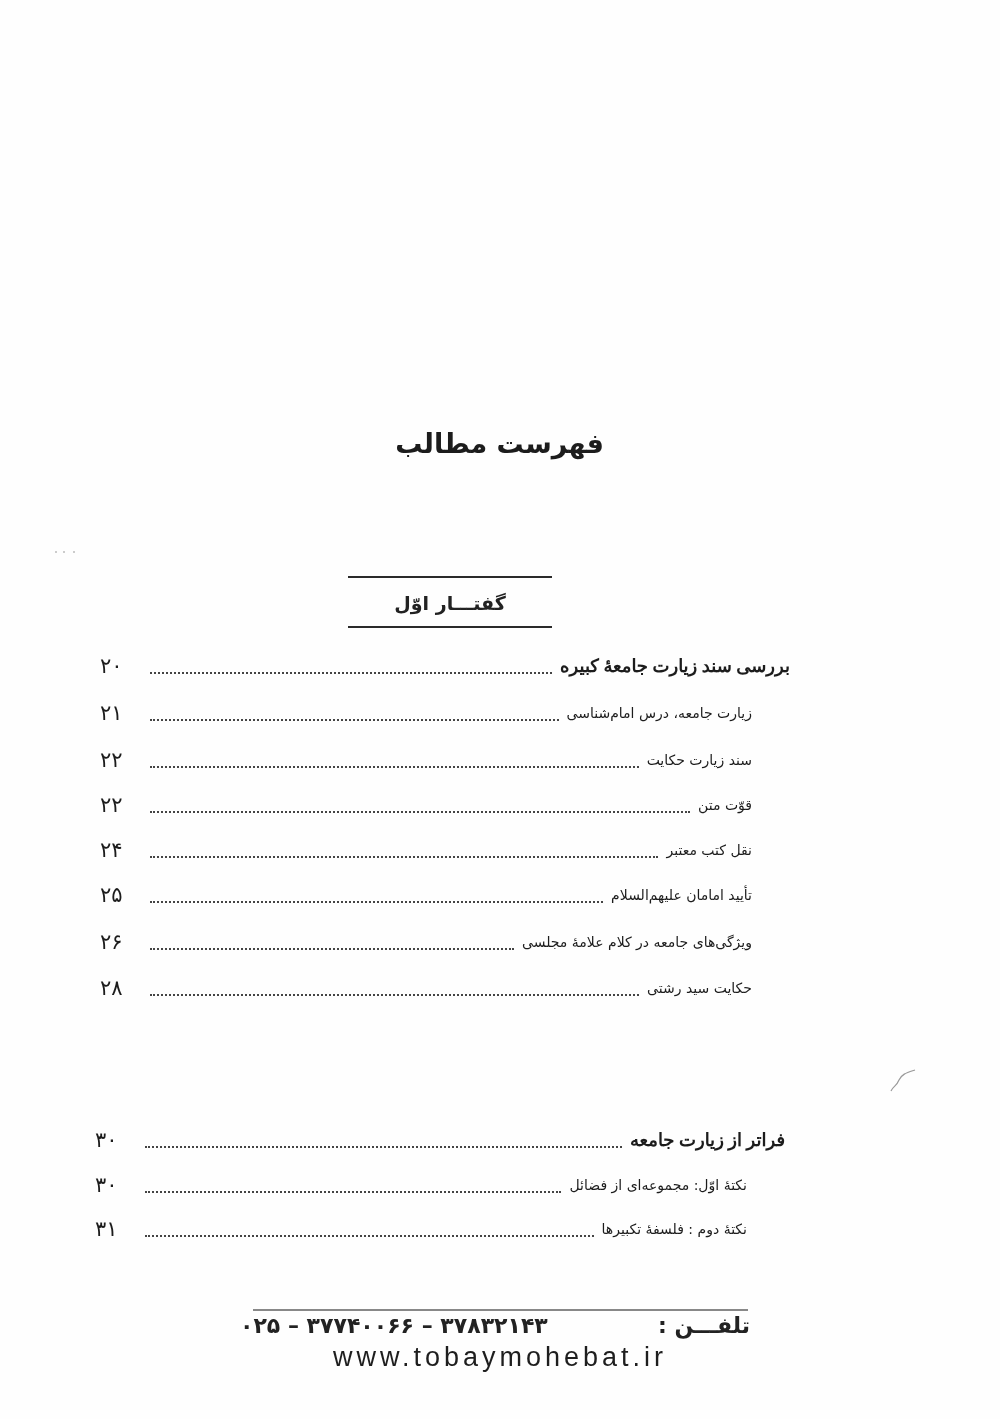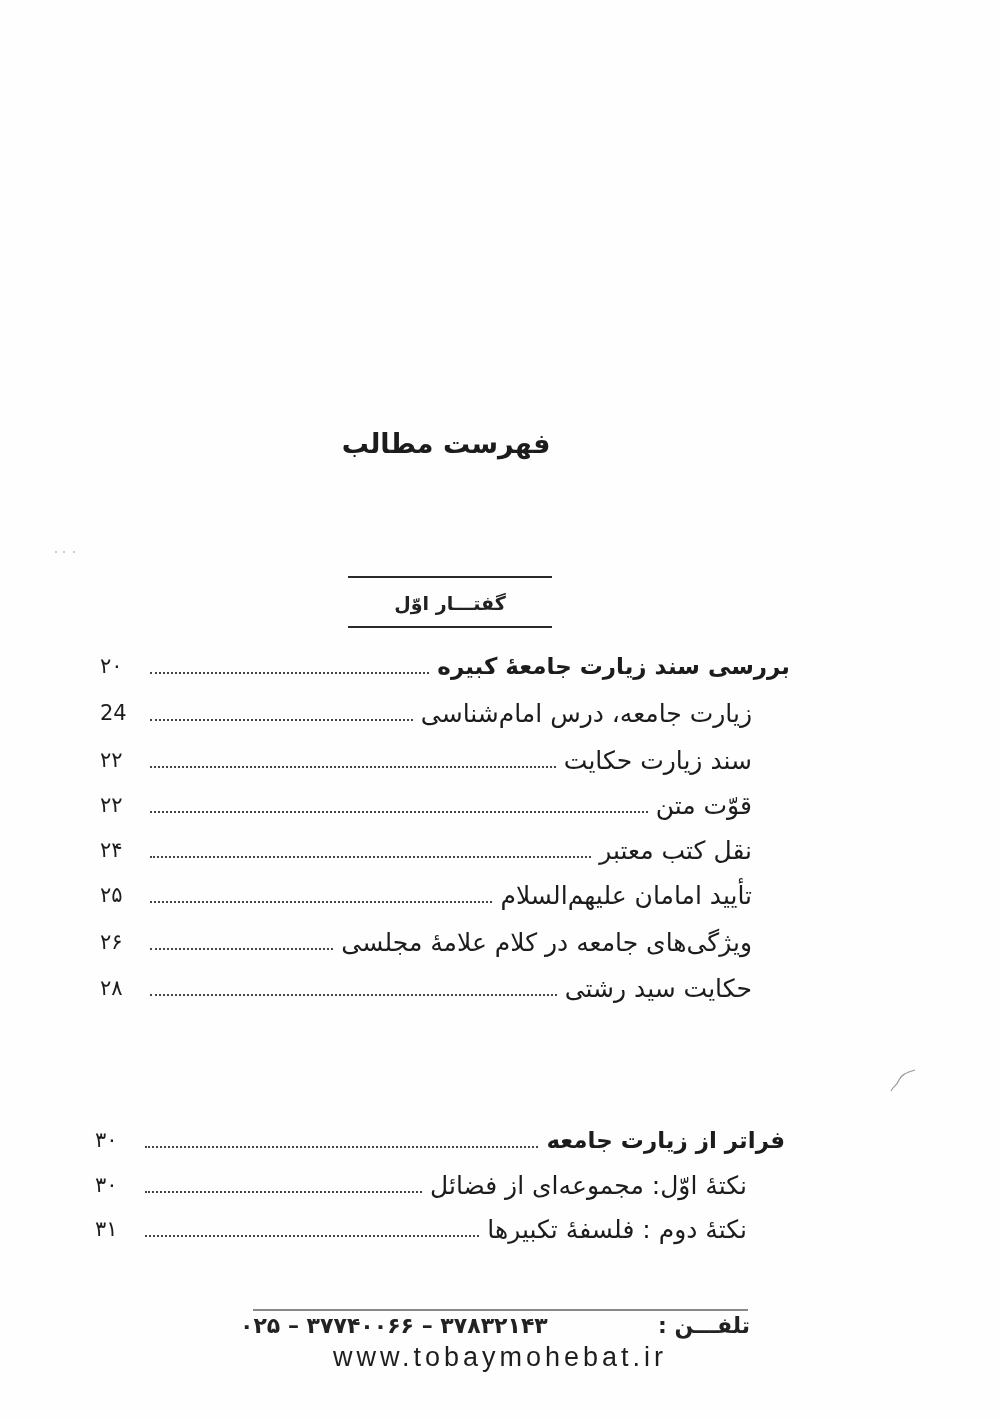--- a/index.html
+++ b/index.html
@@ -17,23 +17,23 @@
     }
     .page {
       position: absolute;
       left: 0; top: 0;
       width: 1000px; height: 1419px;
       background: #fefefe;
     }
     .title {
       position: absolute;
       top: 428px;
-      left: 296px;
+      left: 304px;
       width: 300px;
-      text-align: center;
+      text-align: right;
       direction: rtl;
       font-size: 27px;
       font-weight: bold;
       color: #1c1c1c;
       letter-spacing: 0.5px;
     }
     .section-head {
       position: absolute;
       text-align: center;
       direction: rtl;
@@ -54,27 +54,28 @@
       position: absolute;
       left: 100px;
       width: 690px;
       height: 40px;
       direction: rtl;
       display: flex;
       align-items: center;
     }
     .toc-row .entry-title {
       white-space: nowrap;
-      font-size: 25px;
+      font-size: 14px;
       color: #1c1c1c;
       padding-left: 8px;
     }
     .toc-row.main .entry-title {
       font-weight: bold;
-      font-size: 23px;
+      font-size: 18px;
+      font-family: Liberation Serif, serif;
     }
     .toc-row.sub {
       padding-right: 0;
     }
     .toc-row.sub .entry-title {
       margin-right: 38px;
     }
     .toc-row .dots {
       flex: 1;
       border-bottom: 2px dotted #444;
@@ -158,21 +159,21 @@
   </div>
 
   <div class="toc-row main" style="top:646px;">
     <span class="entry-title">بررسی سند زیارت جامعۀ کبیره</span>
     <span class="dots"></span>
     <span class="page-num">۲۰</span>
   </div>
   <div class="toc-row sub" style="top:693px;">
     <span class="entry-title">زیارت جامعه، درس امام‌شناسی</span>
     <span class="dots"></span>
-    <span class="page-num">24</span>
+    <span class="page-num">۲۱</span>
   </div>
   <div class="toc-row sub" style="top:740px;">
     <span class="entry-title">سند زیارت حکایت</span>
     <span class="dots"></span>
     <span class="page-num">۲۲</span>
   </div>
   <div class="toc-row sub" style="top:785px;">
     <span class="entry-title">قوّت متن</span>
     <span class="dots"></span>
     <span class="page-num">۲۲</span>

